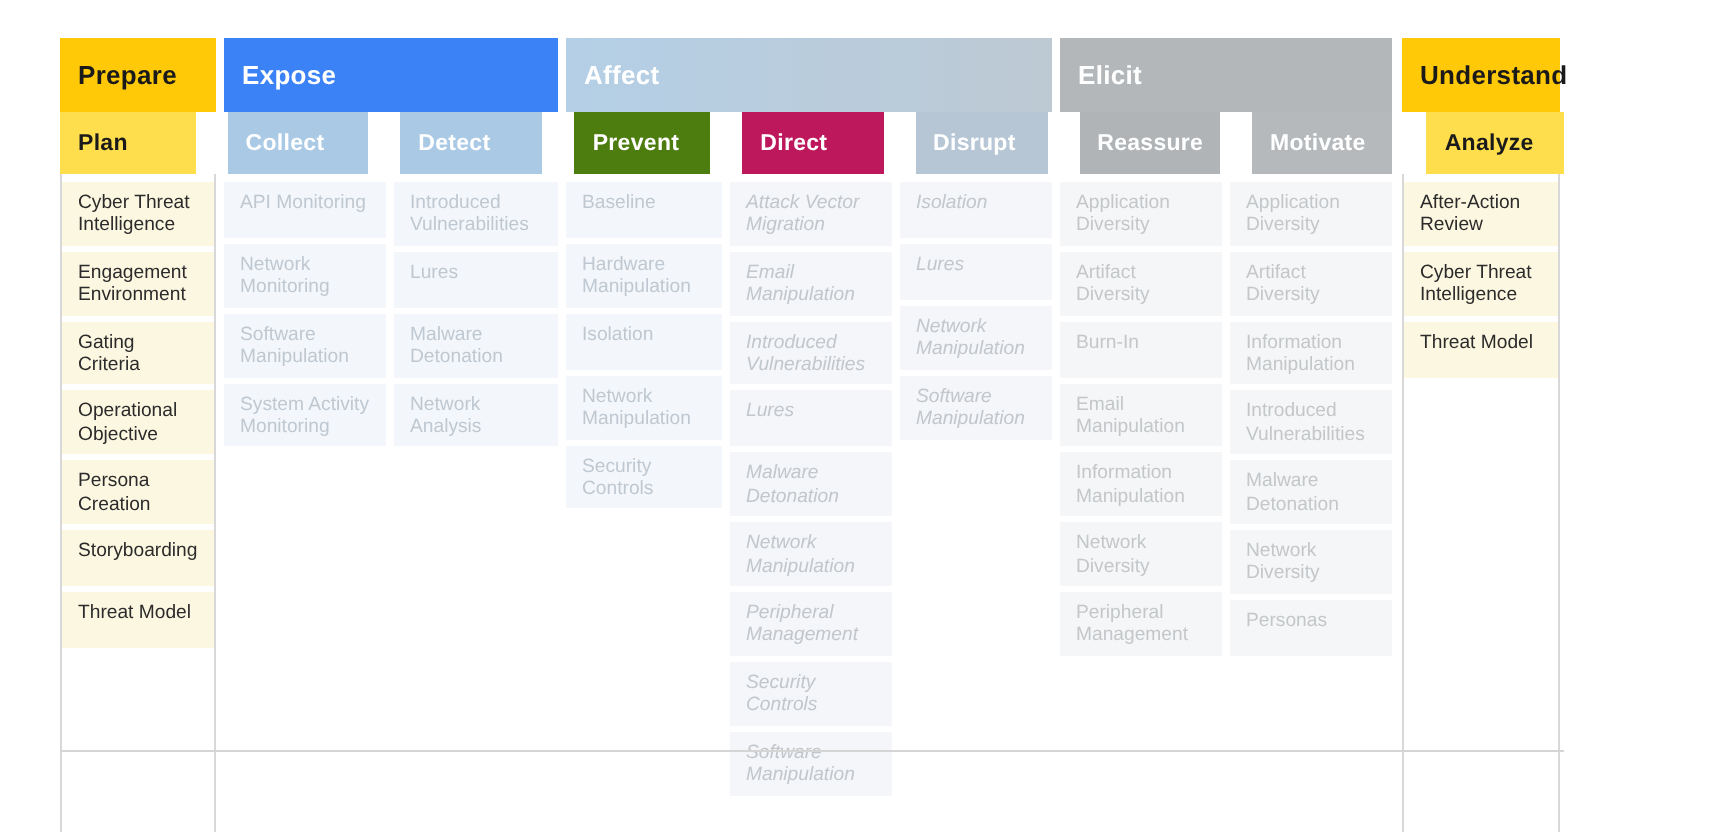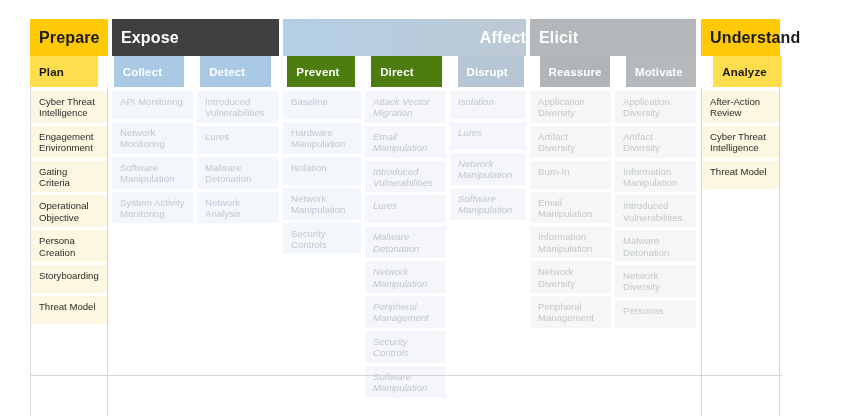--- a/index.html
+++ b/index.html
@@ -28,48 +28,48 @@
     align-items: stretch;
   }
 
   
   .goal {
     height: 37px;
     display: flex;
     align-items: center;
     padding-left: 9px;
     box-sizing: border-box;
-    font-size: 16px;
+    font-size: 13px;
     font-weight: bold;
     letter-spacing: .15px;
     white-space: nowrap;
   }
   .goal.yellow   { background: #FFC907; color: #1a1a1a; }
-  .goal.blue     { background: #404040; color: #ffffff; }
+  .goal.blue     { background: #3b82f6; color: #ffffff; }
   .goal.blue2    { background: linear-gradient(90deg,#B4CFE6 0%, #BDC9D3 100%); color: #ffffff; }
   .goal.gray     { background: #B3B7BA; color: #ffffff; }
 
   
   .obj-row { display: flex; gap: 12px; }
   .obj {
     height: 31px;
     display: flex;
     align-items: center;
     padding-left: 9px;
     box-sizing: border-box;
     font-size: 11.5px;
     font-weight: bold;
     letter-spacing: .15px;
     white-space: nowrap;
   }
   .obj + .obj { margin-left: 4px; }
   .obj.yellow  { background: #FFDE4D; color: #1a1a1a; }
   .obj.blue    { background: #A9C9E5; color: #ffffff; }
   .obj.blue-l  { background: #4d7c0f; color: #ffffff; }
-  .obj.blue-m  { background: #4d7c0f; color: #ffffff; }
+  .obj.blue-m  { background: #be185d; color: #ffffff; }
   .obj.blue-g  { background: #B6C6D5; color: #ffffff; }
   .obj.gray    { background: #B0B4B7; color: #ffffff; }
   .obj.gray2   { background: #B5B9BC; color: #ffffff; }
 
   
   .body-row { display: flex; }
   .colwrap { display: flex; flex-direction: column; }
   .colwrap + .colwrap { margin-left: 4px; }
 
   .col-cells {
@@ -111,21 +111,21 @@
 
 <div id="matrix">
 
   <div class="band-row">
     <div class="goal yellow" style="width:78px;">
         <span>Prepare</span>
       </div>
     <div class="goal blue" style="width:167px; margin-left:4px;">
         <span>Expose</span>
       </div>
-    <div class="goal blue2" style="width:243px; margin-left:4px;justify-content:flex-end;">
+    <div class="goal blue2" style="width:243px; margin-left:4px;">
         <span>Affect</span>
       </div>
     <div class="goal gray" style="width:166px; margin-left:4px;">
         <span>Elicit</span>
       </div>
     <div class="goal yellow" style="width:79px; margin-left:5px;">
         <span>Understand</span>
       </div>
   </div>
 

